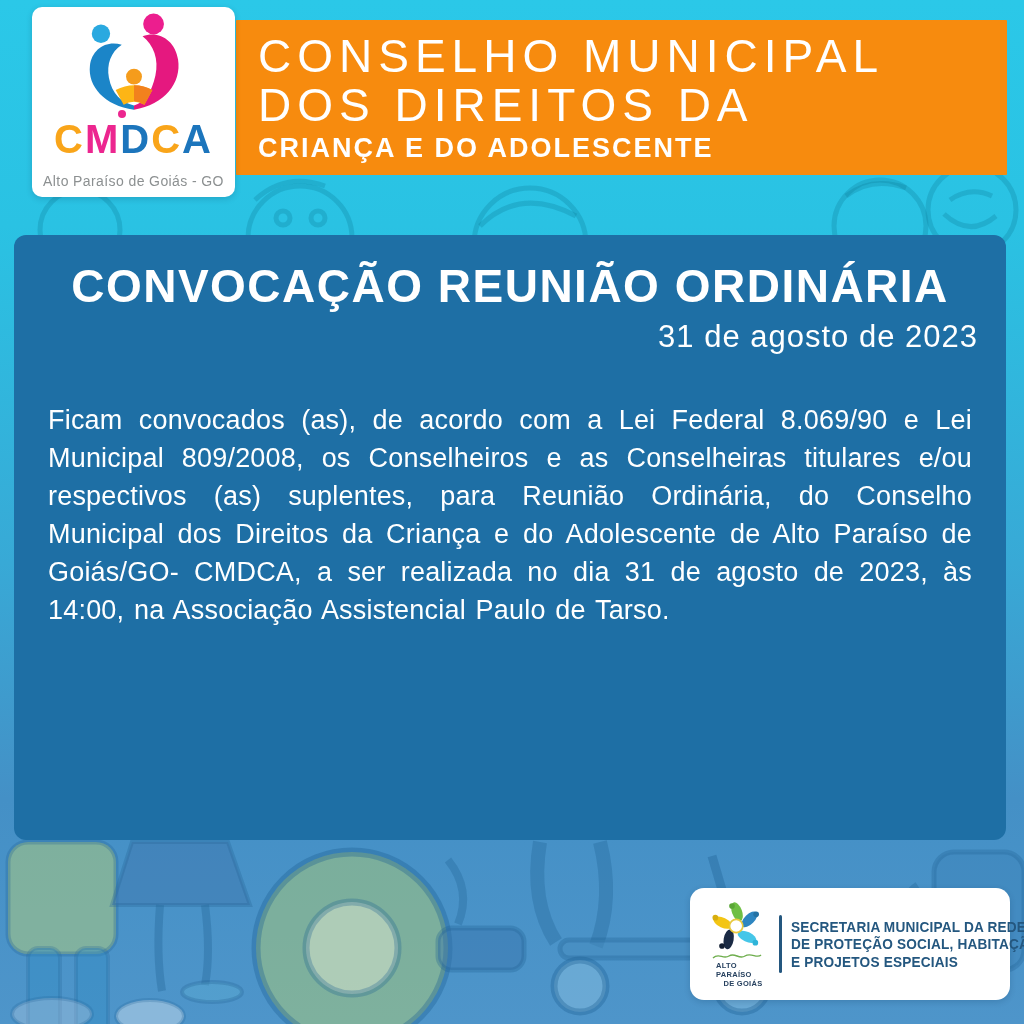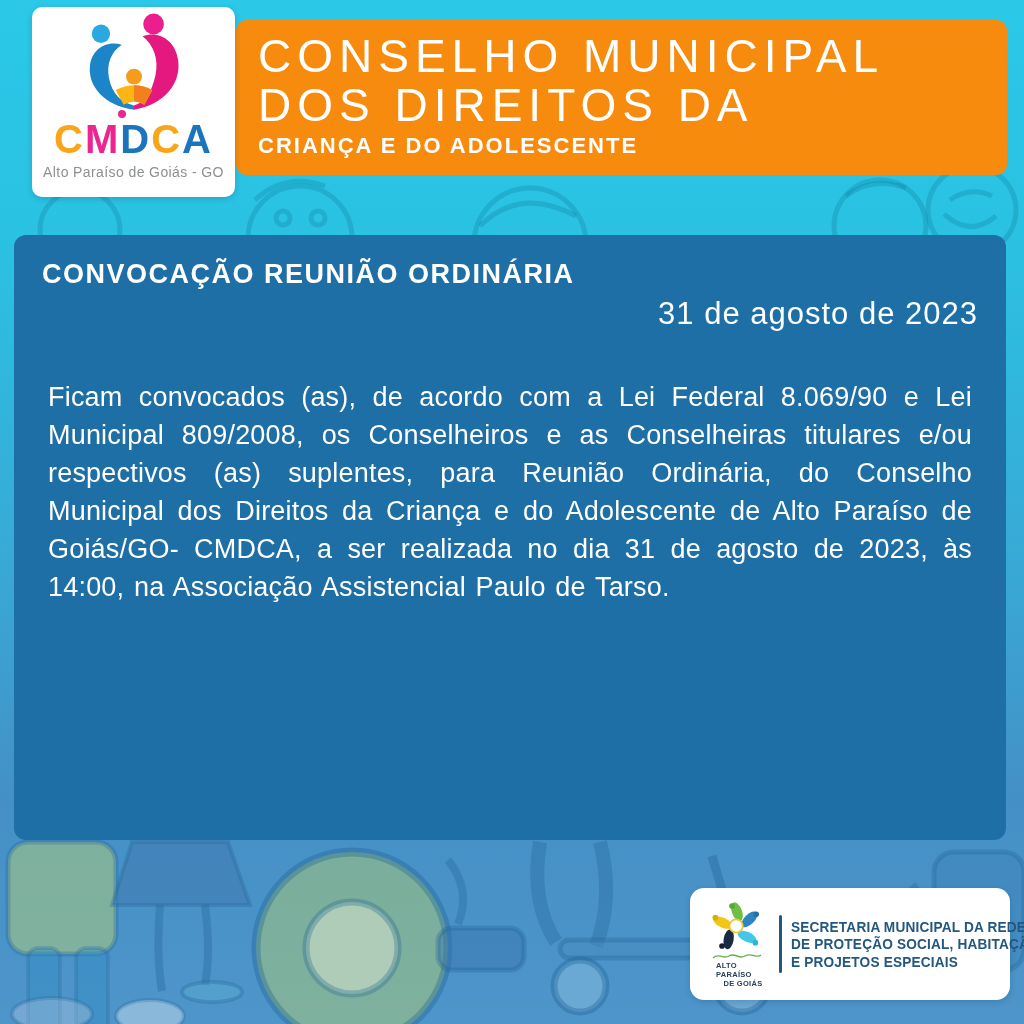--- a/index.html
+++ b/index.html
@@ -19,42 +19,42 @@
   .heart-logo{margin-top:6px;width:152px;height:104px;}
   .acronym{display:flex;align-items:flex-end;line-height:1;margin-top:2px;
     font-weight:700;font-size:40px;letter-spacing:2px;}
   .lc{display:inline-block;}
   .lc-o1,.lc-o2{color:#f9a51a;}
   .lc-p{color:#ec268f;}
   .lc-b1,.lc-b2{color:#1c75bc;}
   .lc-dotted{position:relative;}
   .lc-dotted::before{content:"";position:absolute;left:-2px;top:-9px;width:8px;height:8px;
     border-radius:50%;background:#ec268f;}
-  .logo-sub{margin-top:5px;font-size:14px;color:#8c9091;letter-spacing:.4px;white-space:nowrap;}
+  .logo-sub{margin-top:14px;font-size:14px;color:#8c9091;letter-spacing:.4px;white-space:nowrap;}
 
   
   .banner{
     position:absolute;left:236px;top:20px;width:771px;height:155px;z-index:1;
-    background:#f78b0e;border-radius:11px;color:#ffffff;
+    background:#f78b0e;border-radius:1px;color:#ffffff;
     padding:12px 0 0 22px;box-sizing:border-box;
   }
   .banner-l1,.banner-l2{
     font-size:46px;font-weight:400;letter-spacing:6px;line-height:49px;white-space:nowrap;
   }
   .banner-l3{
-    font-size:22px;font-weight:700;letter-spacing:2px;margin-top:3px;white-space:nowrap;
+    font-size:27px;font-weight:700;letter-spacing:2px;margin-top:3px;white-space:nowrap;
   }
 
   
   .panel{
     position:absolute;left:14px;top:235px;width:992px;height:605px;z-index:1;
     background:#1e6fa5;border-radius:12px;color:#ffffff;
     padding:24px 28px 0 28px;box-sizing:border-box;
   }
-  .panel-title{font-size:27px;font-weight:700;letter-spacing:1.5px;}
+  .panel-title{text-align:center;font-size:46px;font-weight:700;letter-spacing:1.5px;}
   .panel-date{text-align:right;font-size:31px;font-weight:400;margin-top:6px;letter-spacing:1px;}
   .panel-body{
     margin:46px 6px 16px 6px;font-size:27px;line-height:38px;text-align:justify;
     letter-spacing:.2px;word-spacing:2px;
   }
 
   
   .footer-card{
     position:absolute;left:690px;top:888px;width:320px;height:112px;z-index:2;
     background:#ffffff;border-radius:14px;box-shadow:0 2px 6px rgba(0,40,70,.18);

